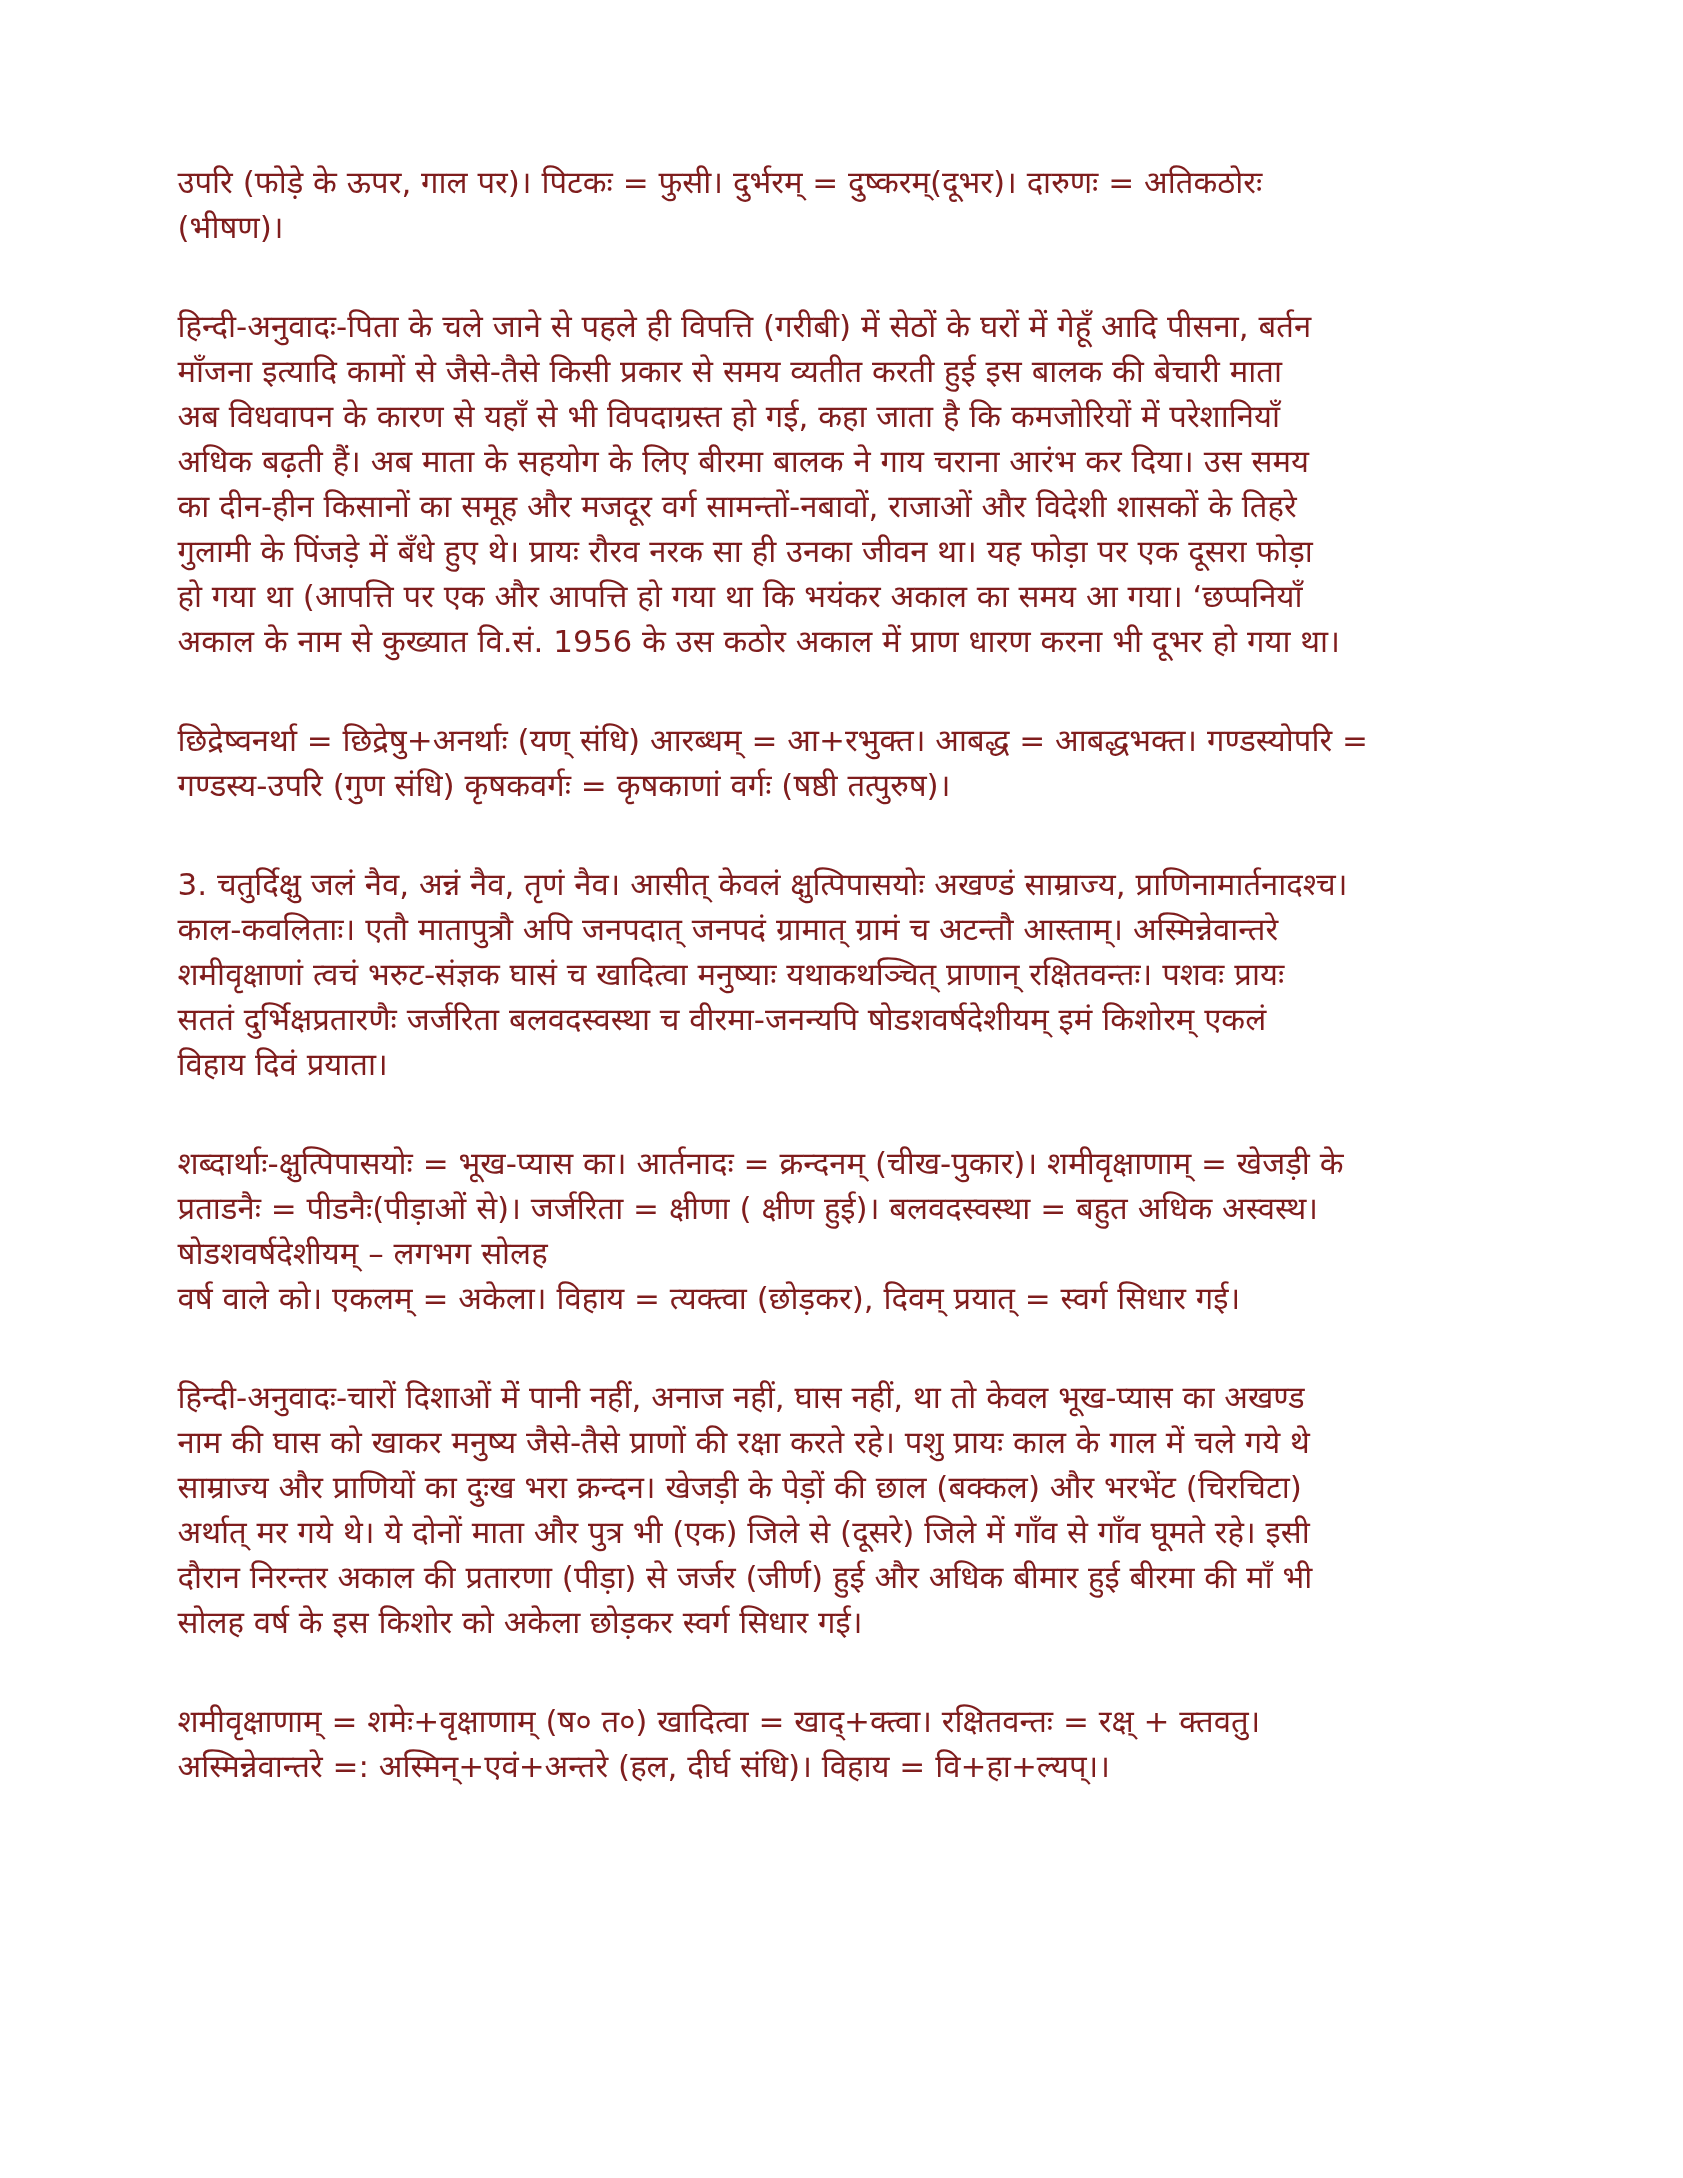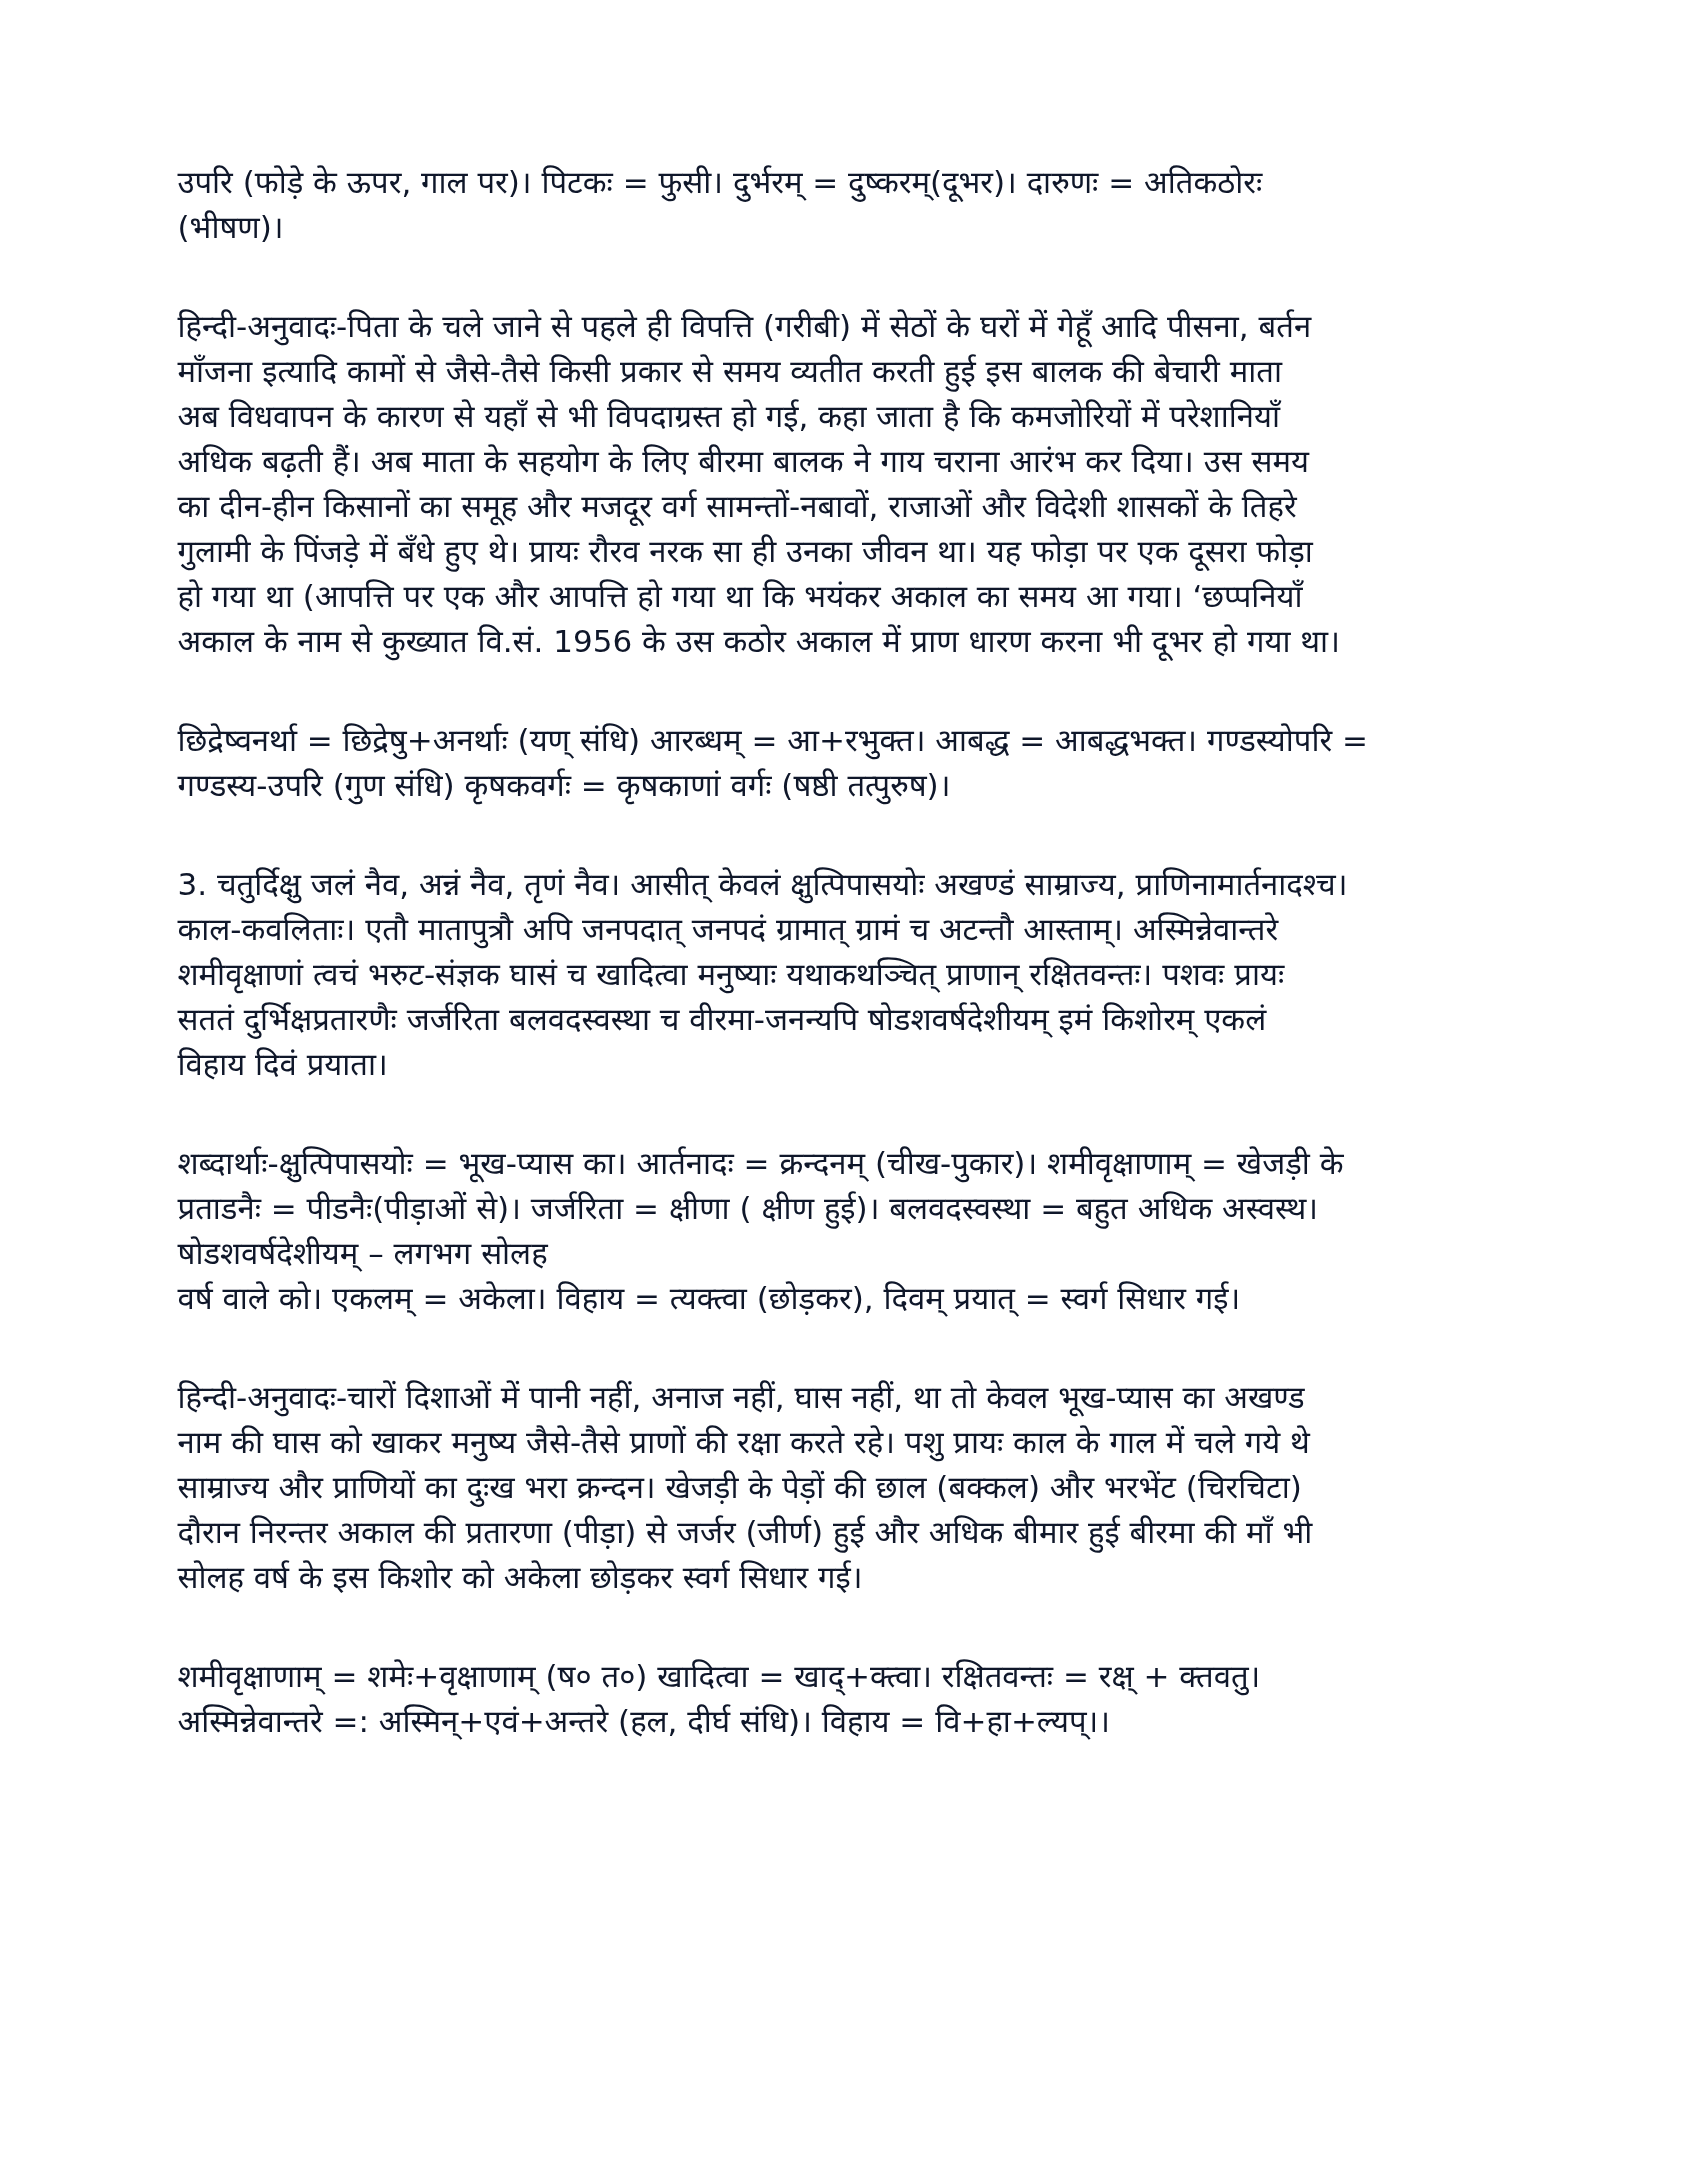--- a/index.html
+++ b/index.html
@@ -10,21 +10,21 @@
   .page {
     position: relative;
     width: 1596px;
     height: 2178px;
     margin: 0 auto;
     background: #ffffff;
     box-sizing: border-box;
     padding: 160px 129px 0 134px;
     overflow: hidden;
     font-family: "DejaVu Sans", sans-serif;
-    color: #0f172a;
+    color: #7f1d1d;
   }
   .para {
     margin: 0 0 54px 0;
     padding: 0;
   }
   .line {
     font-size: 31px;
     line-height: 45px;
     letter-spacing: 0px;
     white-space: nowrap;
@@ -68,20 +68,21 @@
     <div class="line">शब्दार्थाः-क्षुत्पिपासयोः = भूख-प्यास का। आर्तनादः = क्रन्दनम् (चीख-पुकार)। शमीवृक्षाणाम् = खेजड़ी के</div>
     <div class="line">प्रताडनैः = पीडनैः(पीड़ाओं से)। जर्जरिता = क्षीणा ( क्षीण हुई)। बलवदस्वस्था = बहुत अधिक अस्वस्थ।</div>
     <div class="line">षोडशवर्षदेशीयम् – लगभग सोलह</div>
     <div class="line">वर्ष वाले को। एकलम् = अकेला। विहाय = त्यक्त्वा (छोड़कर), दिवम् प्रयात् = स्वर्ग सिधार गई।</div>
   </div>
 
   <div class="para">
     <div class="line">हिन्दी-अनुवादः-चारों दिशाओं में पानी नहीं, अनाज नहीं, घास नहीं, था तो केवल भूख-प्यास का अखण्ड</div>
     <div class="line">नाम की घास को खाकर मनुष्य जैसे-तैसे प्राणों की रक्षा करते रहे। पशु प्रायः काल के गाल में चले गये थे</div>
     <div class="line">साम्राज्य और प्राणियों का दुःख भरा क्रन्दन। खेजड़ी के पेड़ों की छाल (बक्कल) और भरभेंट (चिरचिटा)</div>
+    <div class="line">अर्थात् मर गये थे। ये दोनों माता और पुत्र भी (एक) जिले से (दूसरे) जिले में गाँव से गाँव घूमते रहे। इसी</div>
     <div class="line">दौरान निरन्तर अकाल की प्रतारणा (पीड़ा) से जर्जर (जीर्ण) हुई और अधिक बीमार हुई बीरमा की माँ भी</div>
     <div class="line">सोलह वर्ष के इस किशोर को अकेला छोड़कर स्वर्ग सिधार गई।</div>
   </div>
 
   <div class="para">
     <div class="line">शमीवृक्षाणाम् = शमेः+वृक्षाणाम् (ष० त०) खादित्वा = खाद्+क्त्वा। रक्षितवन्तः = रक्ष् + क्तवतु।</div>
     <div class="line">अस्मिन्नेवान्तरे =: अस्मिन्+एवं+अन्तरे (हल, दीर्घ संधि)। विहाय = वि+हा+ल्यप्।।</div>
   </div>
 
 </div>

